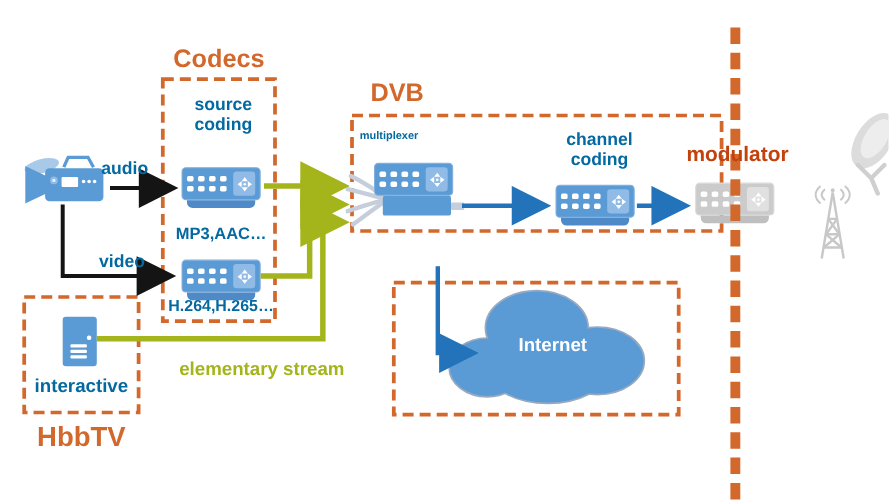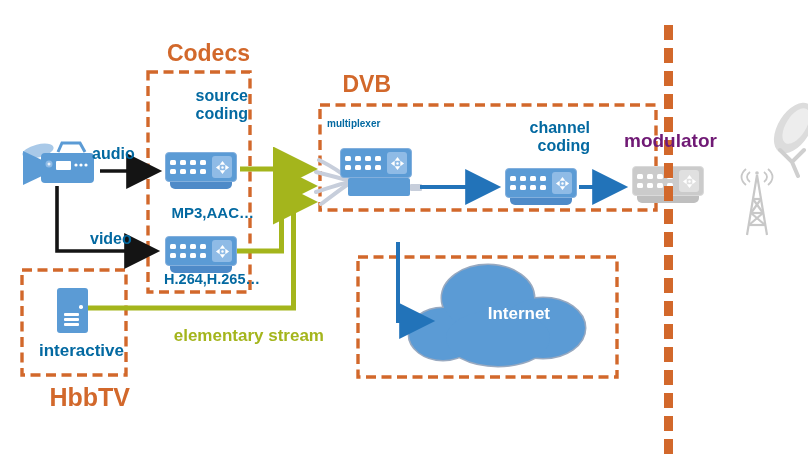--- a/index.html
+++ b/index.html
@@ -5,23 +5,23 @@
   html,body{margin:0;padding:0;background:#fff;}
   .canvas{
     position:relative;width:808px;height:455px;background:#ffffff;
     overflow:hidden;font-family:"Liberation Sans",sans-serif;font-weight:bold;
   }
   .abs{position:absolute;}
   .lbl{position:absolute;white-space:pre-line;line-height:1.12;}
   .blue{color:#0369a1;}
   .orange{color:#D2682B;}
   .olive{color:#A4B51C;}
-  .graytxt{color:#701a75;}
+  .graytxt{color:#c2410c;}
   .white{color:#ffffff;}
-  .center{text-align:right;}
+  .center{text-align:center;}
   
   .device{position:absolute;width:72px;}
   .dev-body{width:72px;height:30px;background:#5B9BD5;border:1px solid #82AFDD;border-radius:4px;
     display:flex;align-items:center;justify-content:space-between;padding:0 4px;box-sizing:border-box;}
   .dev-dots{display:grid;grid-template-columns:repeat(4,6px);grid-auto-rows:5px;gap:4px 4px;}
   .dev-dots i{width:6px;height:5px;background:#fff;border-radius:1.5px;display:block;}
   .dev-panel{width:20px;height:22px;background:#8FBBE6;border-radius:3px;
     display:flex;align-items:center;justify-content:center;}
   .dev-base{width:62px;height:7px;margin:0 auto;background:#4E8AC8;border-radius:0 0 5px 5px;}
   .device.gray .dev-body{background:#CBCBCB;border-color:#DADADA;}

